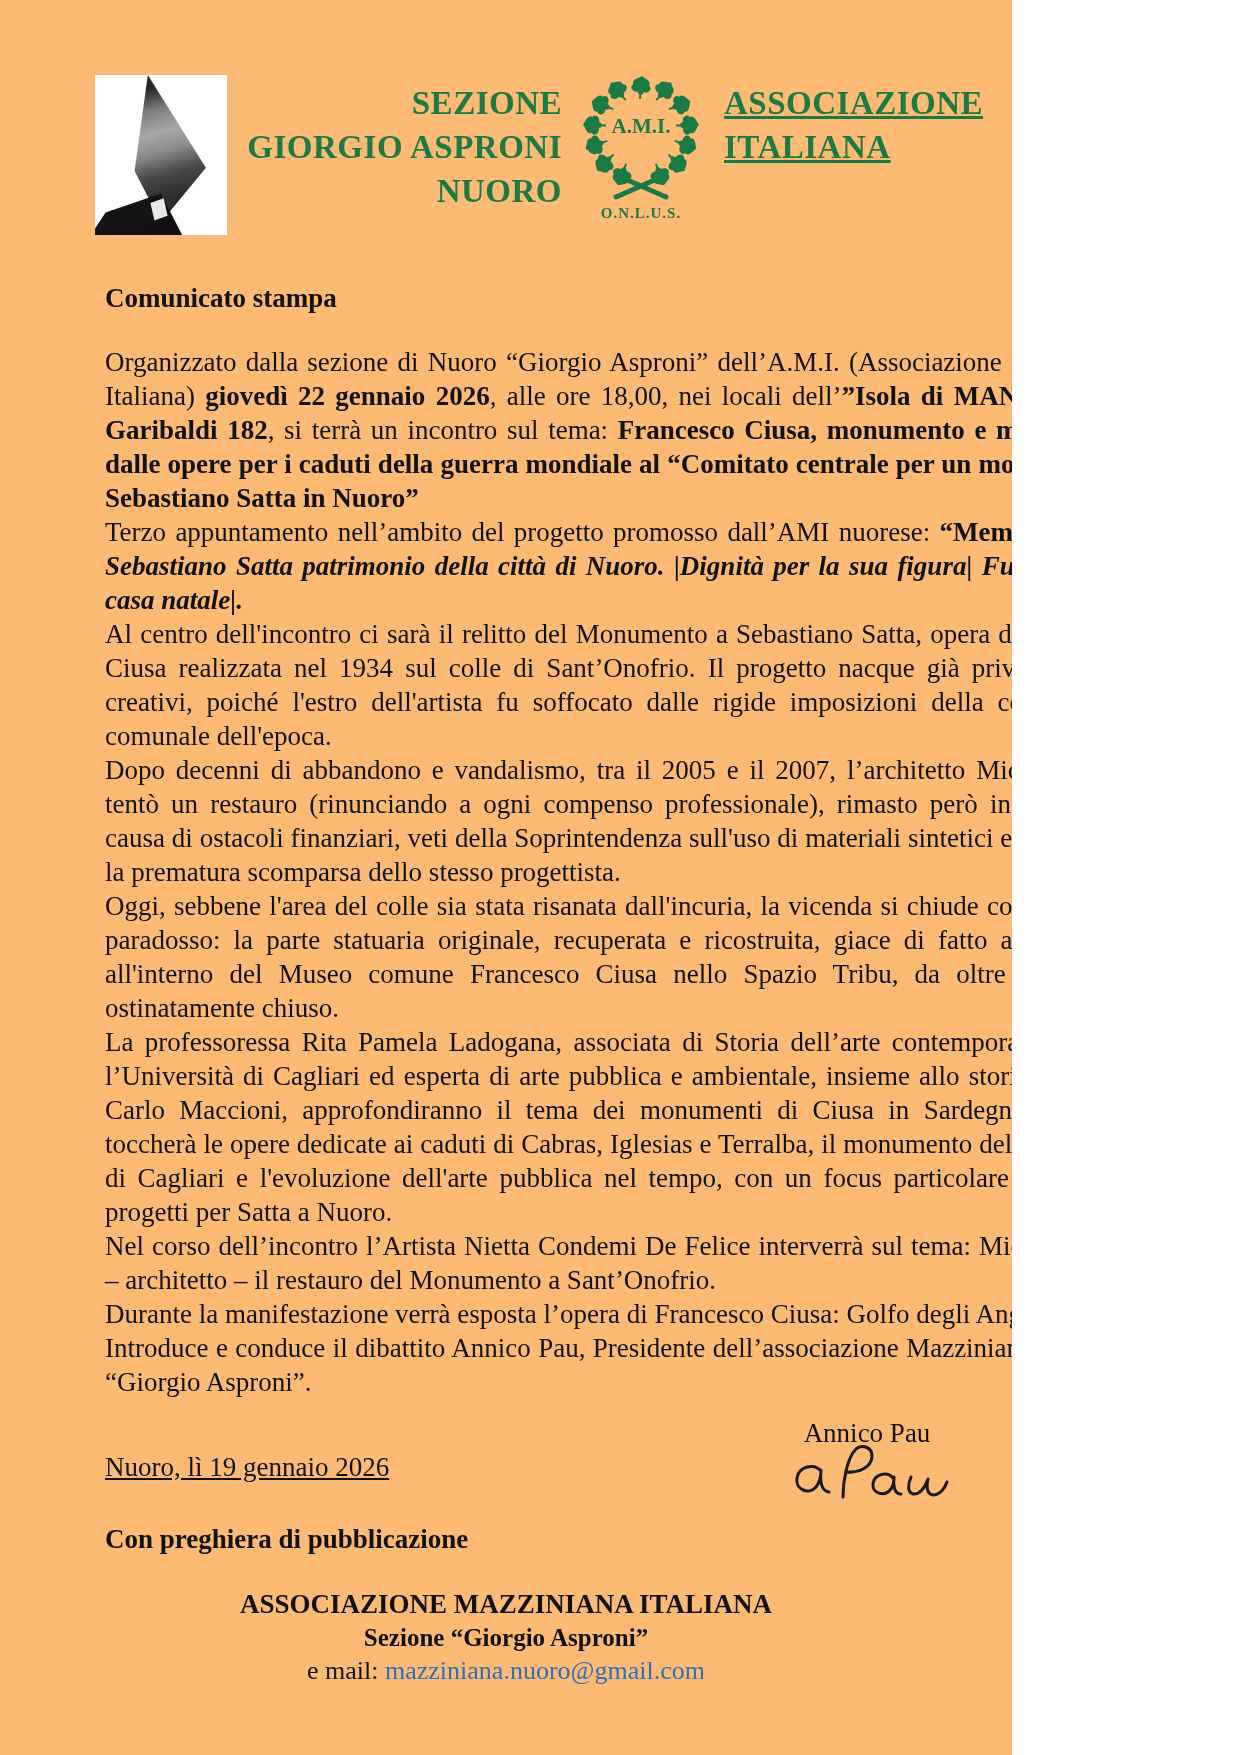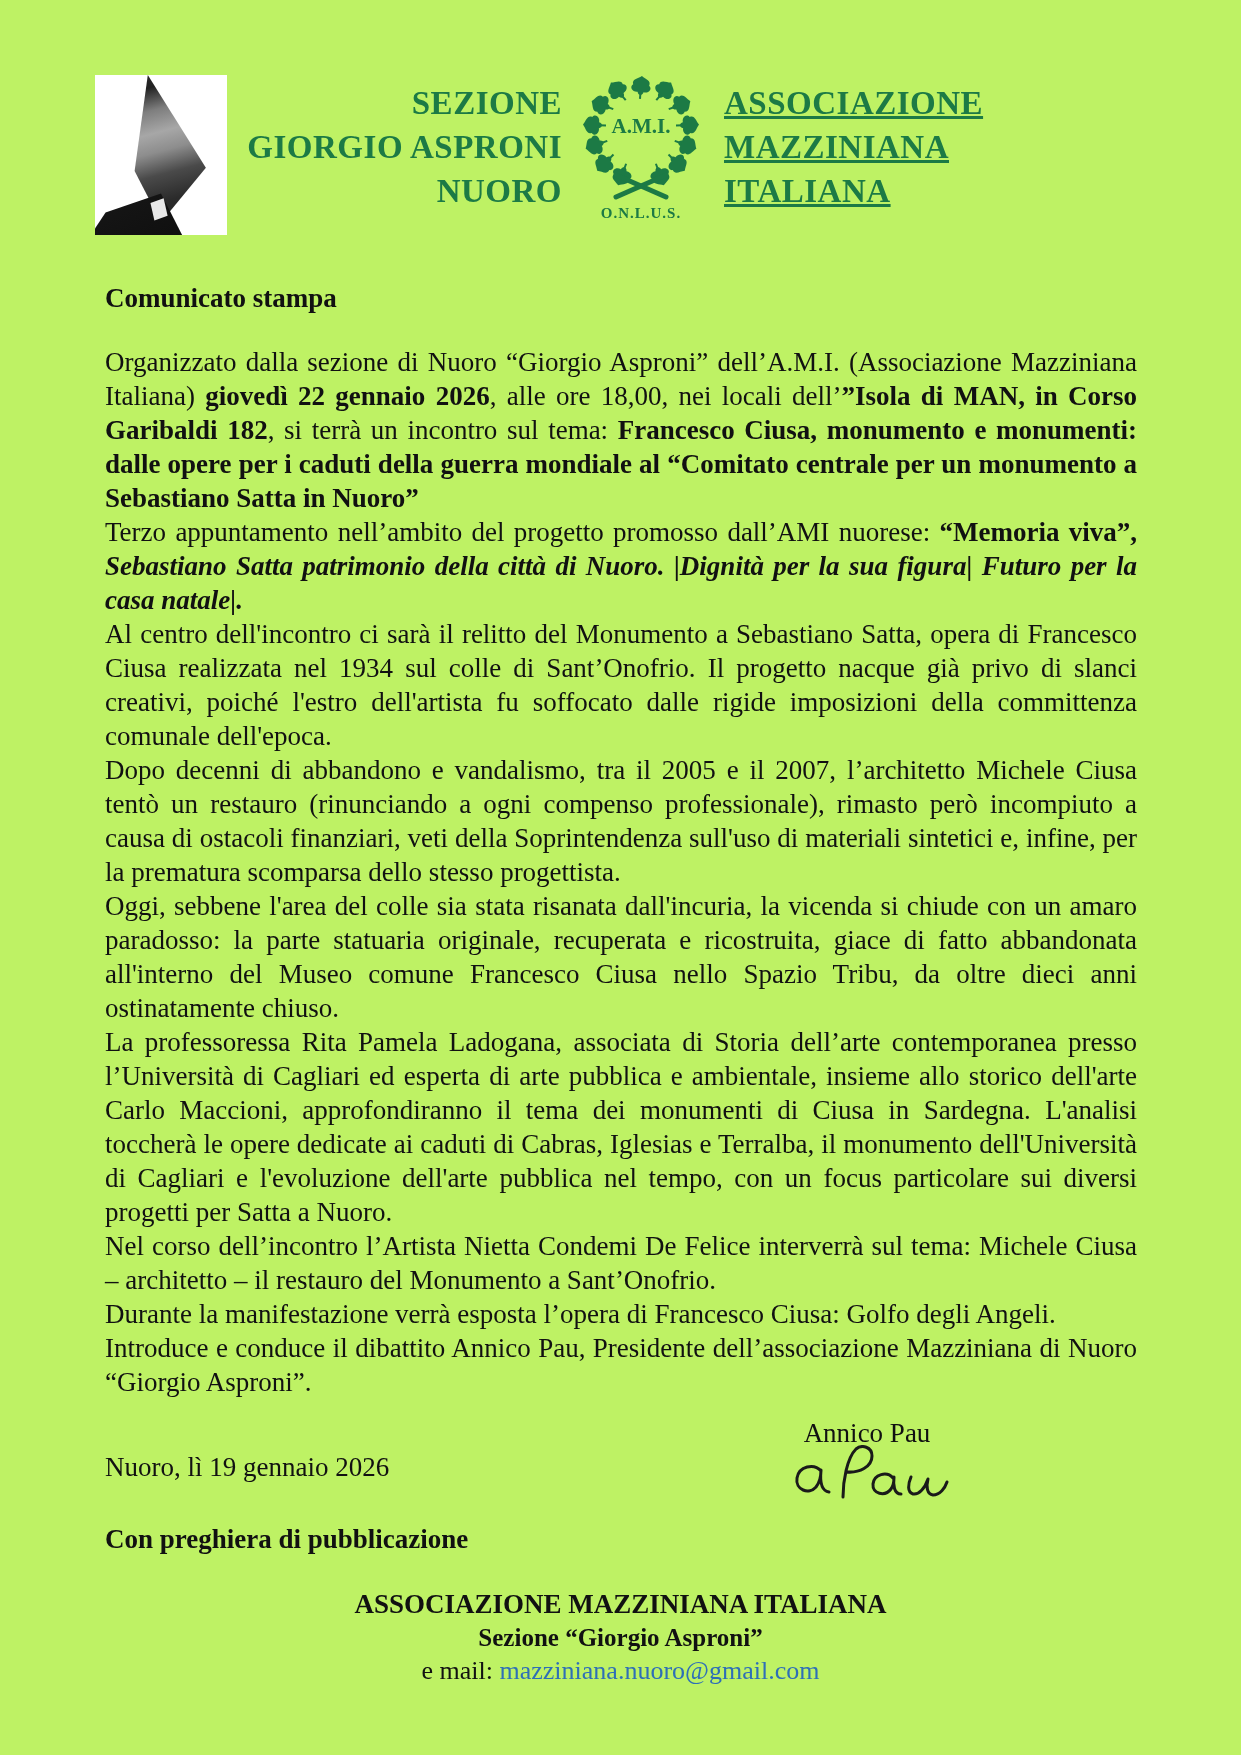--- a/index.html
+++ b/index.html
@@ -1,19 +1,19 @@
 <!DOCTYPE html>
 <html><head>
 <meta charset="utf-8">
 <style>
   html,body{margin:0;padding:0;background:#ffffff;}
   .page{
     position:relative;
-    width:1241px;height:1755px;
-    background:#bef264;
+    width:1012px;height:1755px;
+    background:#fdba74;
     overflow:hidden;
     font-family:"Liberation Serif", serif;
     color:#111111;
     box-sizing:border-box;
   }
   
   .header{
     position:absolute;top:75px;left:95px;right:90px;
     display:flex;align-items:flex-start;
   }
@@ -62,20 +62,21 @@
   .par{margin:0;padding:0;}
   .par .b{font-weight:bold;}
   .par .i{font-style:italic;margin-top:34px;}
   
   .sig-row{
     position:absolute;top:1418px;left:105px;width:1032px;height:110px;
   }
   .dateline{
     position:absolute;left:0;top:34px;
     font-size:27px;
+    text-decoration:underline;
   }
   .sig-block{
     position:absolute;right:160px;top:0;text-align:center;width:220px;
   }
   .sig-name{font-size:27px;}
   .sig-svg{display:block;margin:-4px auto 0 auto;}
   .closing{
     position:absolute;top:1524px;left:105px;
     font-weight:bold;font-size:27px;
   }
@@ -136,21 +137,20 @@
         <line x1="44" y1="122" x2="94" y2="100" stroke="#1c7a45" stroke-width="5" stroke-linecap="round"></line>
         <line x1="44" y1="100" x2="94" y2="122" stroke="#1c7a45" stroke-width="5" stroke-linecap="round"></line>
 
         <text x="69" y="58" text-anchor="middle" font-family="Liberation Serif, serif" font-weight="bold" font-size="21" fill="#1c7a45">A.M.I.</text>
       </svg>
       <div class="logo-sub">O.N.L.U.S.</div>
     </div>
 
     <div class="green-block org-title">
       <div>ASSOCIAZIONE</div>
-      <div>MAZZINIANA</div>
       <div>ITALIANA</div>
     </div>
   </div>
 
   <div class="doc-title">Comunicato stampa</div>
 
   <div class="body-text">
       <p class="par"><span>Organizzato dalla sezione di Nuoro “Giorgio Asproni” dell’A.M.I. (Associazione Mazziniana Italiana) </span><span class="b">giovedì 22 gennaio 2026</span><span>, alle ore 18,00, nei locali dell’</span><span class="b">”Isola di MAN, in Corso Garibaldi 182</span><span>, si terrà un incontro sul tema: </span><span class="b">Francesco Ciusa, monumento e monumenti: dalle opere per i caduti della guerra mondiale al “Comitato centrale per un monumento a Sebastiano Satta in Nuoro”</span></p>
       <p class="par"><span>Terzo appuntamento nell’ambito del progetto promosso dall’AMI nuorese: </span><span class="b">“Memoria viva”</span><span class="b">, </span><span class="b i">Sebastiano Satta patrimonio della città di Nuoro. </span><span class="b i">|Dignità per la sua figura| Futuro per la casa natale|.</span></p>
       <p class="par"><span>Al centro dell'incontro ci sarà il relitto del Monumento a Sebastiano Satta, opera di Francesco Ciusa realizzata nel 1934 sul colle di Sant’Onofrio. Il progetto nacque già privo di slanci creativi, poiché l'estro dell'artista fu soffocato dalle rigide imposizioni della committenza comunale dell'epoca.</span></p>

